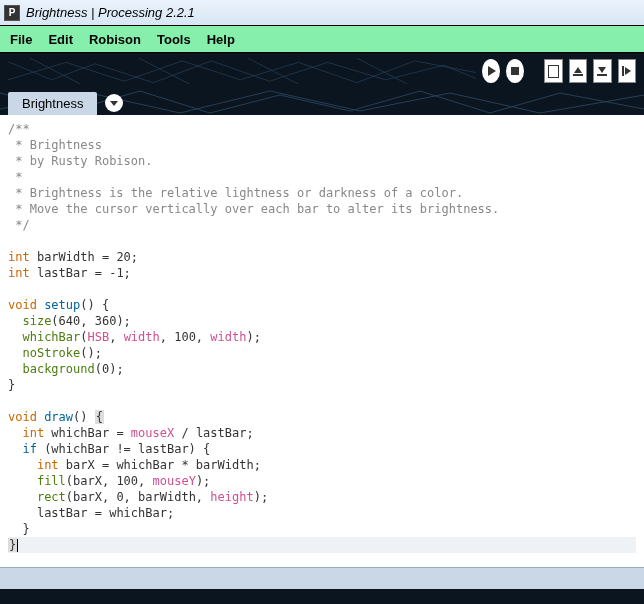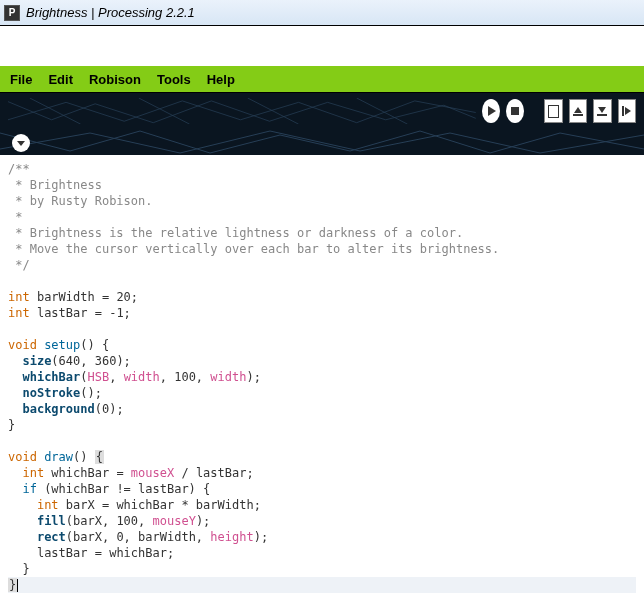--- a/index.html
+++ b/index.html
@@ -1,20 +1,20 @@
 <!DOCTYPE html>
 <html><head>
 <meta charset="utf-8">
 <style>
 * { margin: 0; padding: 0; box-sizing: border-box; }
 body { font-family: Arial, sans-serif; font-size: 12px; background: #fff; width: 644px; height: 604px; overflow: hidden; }
 .titlebar { height: 26px; background: linear-gradient(#eaf2fb, #d8e6f5); border-bottom: 1px solid #000; display: flex; align-items: center; padding: 0 4px; }
 .app-icon { width: 16px; height: 16px; background: #333; color: #fff; display: flex; align-items: center; justify-content: center; font-weight: bold; font-size: 10px; margin-right: 6px; border: 1px solid #555; }
 .title-text { font-size: 13px; color: #000; font-style: italic; }
-.menubar { height: 22px; background: #84cc16; border-bottom: 1px solid #000; display: flex; align-items: center; padding: 13px 2px; margin-top: 40px; }
+.menubar { height: 22px; background: #86efac; border-bottom: 1px solid #000; display: flex; align-items: center; padding: 13px 2px; }
 .menu-item { padding: 2px 8px; font-size: 13px; cursor: pointer; font-weight: bold; }
 .toolbar { height: 36px; background: #0a1520; display: flex; align-items: center; padding: 0 8px; gap: 6px; position: relative; overflow: hidden; }
 .toolbar-bg { position: absolute; inset: 0; opacity: 0.6; }
 .toolbar > * { position: relative; z-index: 1; }
 .tool-btn { width: 24px; height: 24px; border-radius: 50%; background: #fff; display: flex; align-items: center; justify-content: center; cursor: pointer; }
 .tool-btn-sq { width: 24px; height: 24px; background: #fff; border: 1px solid #888; display: flex; align-items: center; justify-content: center; cursor: pointer; }
 .tool-gap { width: 12px; }
 .play-tri { width: 0; height: 0; border-left: 8px solid #333; border-top: 5px solid transparent; border-bottom: 5px solid transparent; margin-left: 2px; }
 .stop-sq { width: 8px; height: 8px; background: #333; }
 .doc-icon { width: 11px; height: 13px; border: 1px solid #333; position: relative; }
@@ -27,21 +27,21 @@
 .tabbar-bg { position: absolute; inset: 0; opacity: 0.6; }
 .tab { background: #c9d7e6; padding: 4px 14px; font-size: 13px; border-radius: 2px 2px 0 0; margin-right: 4px; position: relative; z-index: 1; }
 .tab-drop { width: 18px; height: 18px; border-radius: 50%; background: #fff; display: flex; align-items: center; justify-content: center; cursor: pointer; position: relative; z-index: 1; margin-bottom: 3px; margin-left: 4px; }
 .tab-drop-tri { width: 0; height: 0; border-top: 5px solid #333; border-left: 4px solid transparent; border-right: 4px solid transparent; }
 .editor { background: #fff; padding: 6px 8px; font-family: "Lucida Console", Monaco, monospace; font-size: 12px; line-height: 16px; height: 452px; overflow: auto; white-space: pre; color: #333; }
 .statusbar { height: 22px; background: #c9d7e6; border-top: 1px solid #9ab; }
 .footer { height: 20px; background: #0a1520; }
 .c-comment { color: #888; }
 .c-type { color: #cc6600; }
 .c-keyword { color: #006699; text-align: right; }
-.c-func { color: #0c4a6e; font-weight: bold; }
+.c-func { color: #4d7c0f; }
 .c-builtin { color: #d05090; }
 .hl-bracket { background: #ddd; padding: 0 1px; }
 .last-line { background: #eef2f7; display: inline-block; width: 100%; }
 .cursor { display: inline-block; width: 1px; height: 13px; background: #000; vertical-align: middle; }
 </style>
 </head>
 <body>
 
 <div class="titlebar">
   <div class="app-icon">P</div>
@@ -94,20 +94,21 @@
     </div>
 </div>
 
 <div class="tabbar">
   <svg class="tabbar-bg" viewBox="0 0 644 26" preserveAspectRatio="none">
     <g stroke="#3a5a7a" stroke-width="1" fill="none">
       <path d="M0,4 L70,22 L140,2 L210,24 L280,6 L350,22 L420,2 L490,24 L560,4 L644,20"></path>
       <path d="M0,20 L90,4 L180,24 L270,2 L360,22 L450,4 L540,24 L644,6"></path>
     </g>
   </svg>
+  <div class="tab">Brightness</div>
   <div class="tab-drop">
       <div class="tab-drop-tri"></div>
     </div>
 </div>
 
 <div class="editor"><span class="c-comment">/**</span>
 <span class="c-comment"> * Brightness</span>
 <span class="c-comment"> * by Rusty Robison.  </span>
 <span class="c-comment"> * </span>
 <span class="c-comment"> * Brightness is the relative lightness or darkness of a color. </span>

